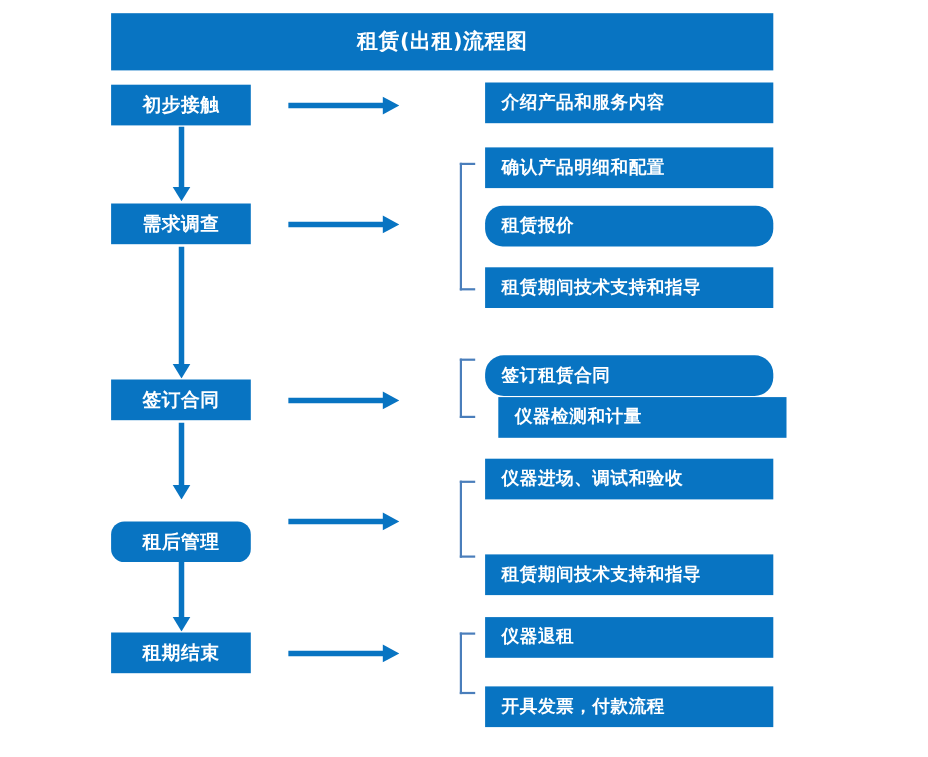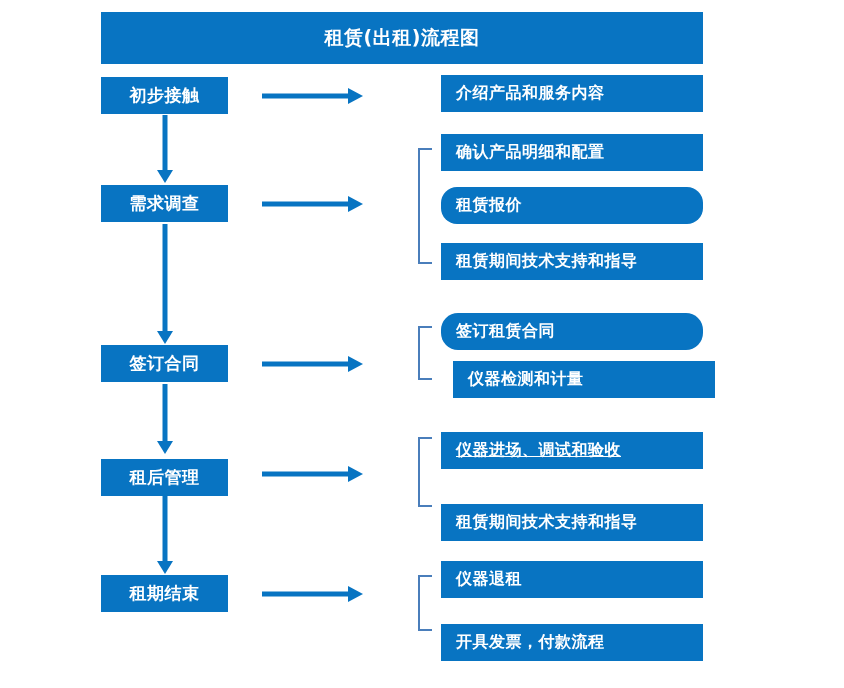--- a/index.html
+++ b/index.html
@@ -94,29 +94,29 @@
 <body>
 
 <div id="canvas">
 
   <div class="title-banner">租赁(出租)流程图</div>
 
   <div id="layers">
       <div class="stage-box" style="top: 77px;">初步接触</div>
       <div class="stage-box" style="top: 185px;">需求调查</div>
       <div class="stage-box" style="top: 345px;">签订合同</div>
-      <div class="stage-box" style="top: 459px;">租后管理</div>
+      <div class="stage-box" style="top: 474px; border-radius: 12px;">租后管理</div>
       <div class="stage-box" style="top: 575px; text-align: right;">租期结束</div>
       <div class="detail-box" style="top: 75px;">介绍产品和服务内容</div>
       <div class="detail-box" style="top: 134px;">确认产品明细和配置</div>
       <div class="detail-box" style="top: 187px; border-radius: 16px;">租赁报价</div>
       <div class="detail-box" style="top: 243px;">租赁期间技术支持和指导</div>
-      <div class="detail-box" style="top: 313px; border-radius: 17px;">签订租赁合同</div>
+      <div class="detail-box" style="top: 323px; border-radius: 17px;">签订租赁合同</div>
       <div class="detail-box" style="top: 361px; margin-left: 12px;">仪器检测和计量</div>
-      <div class="detail-box" style="top: 432px; text-decoration: underline;">仪器进场、调试和验收</div>
+      <div class="detail-box" style="top: 417px;">仪器进场、调试和验收</div>
       <div class="detail-box" style="top: 504px;">租赁期间技术支持和指导</div>
       <div class="detail-box" style="top: 561px;">仪器退租</div>
       <div class="detail-box" style="top: 624px;">开具发票，付款流程</div>
       <div class="bracket" style="left: 418px; top: 148px; height: 116px;"></div>
       <div class="bracket" style="left: 418px; top: 326px; height: 54px;"></div>
       <div class="bracket" style="left: 418px; top: 437px; height: 70px;"></div>
       <div class="bracket" style="left: 418px; top: 575px; height: 56px;"></div>
       <div class="arrow-h" style="left: 262px; top: 84px;"><svg width="101" height="24" viewBox="0 0 101 24" xmlns="http://www.w3.org/2000/svg">
           <line x1="0" y1="12" x2="88" y2="12" stroke="#0874C2" stroke-width="5"></line>
           <polygon points="86,4 101,12 86,20" fill="#0874C2"></polygon>

